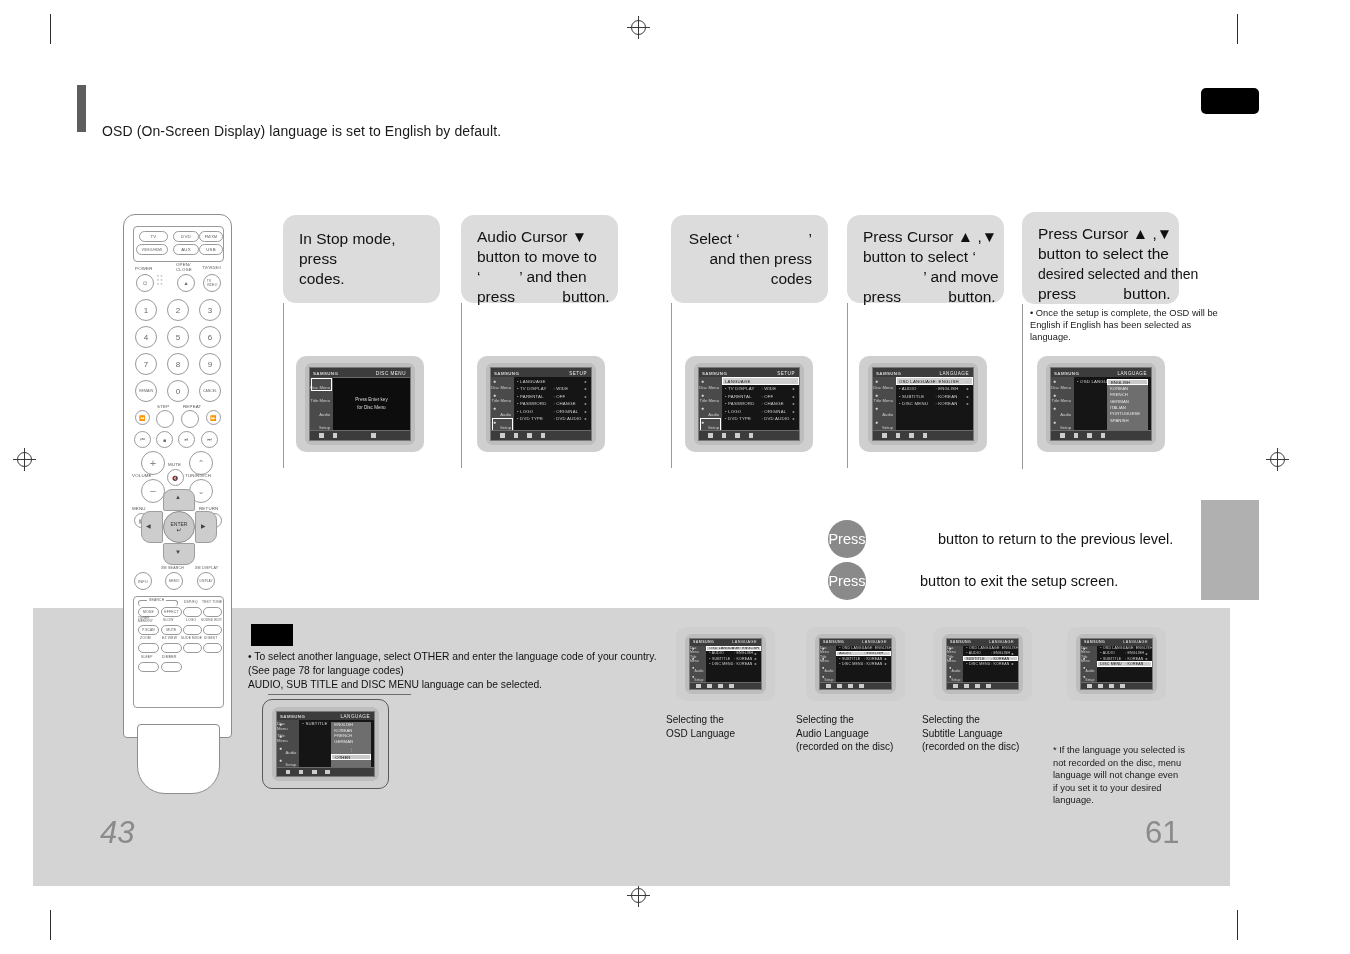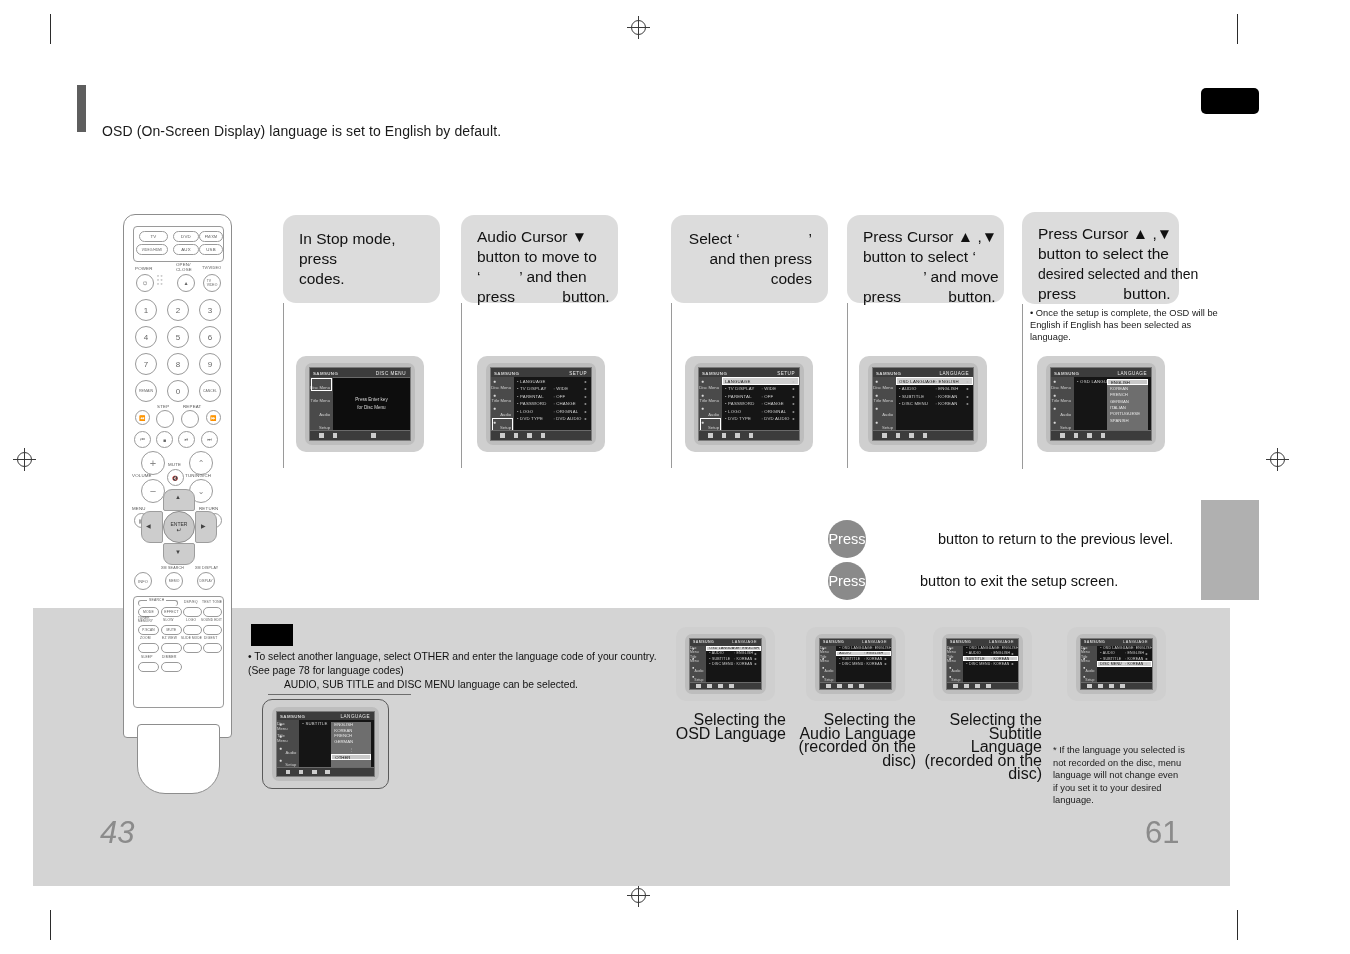--- a/index.html
+++ b/index.html
@@ -62,21 +62,21 @@
            border-top:1px solid #6a6a6a;display:flex;align-items:center;}
   .osd-bot i{display:block;width:4.5px;height:4.5px;background:#cdcdcd;margin-left:9%;}
   .osd-center{position:absolute;left:23%;top:13%;right:0;bottom:12%;display:flex;
               flex-direction:column;align-items:center;justify-content:center;}
   .osd-center div{font-size:4.6px;color:#dcdcdc;line-height:8px;}
   .dropdown{position:absolute;background:#6e6e6e;}
   .dd-item{height:12.5%;display:flex;align-items:center;padding-left:3px;
            font-size:4.3px;color:#e6e6e6;box-sizing:border-box;}
   .dd-sel{background:#c9c9c9;color:#111;border:1.2px solid #fff;box-sizing:border-box;}
 
-  .caption{position:absolute;text-align:right;font-size:16px;line-height:13.5px;color:#141414;}
+  .caption{position:absolute;text-align:left;font-size:10px;line-height:13.5px;color:#141414;}
 
   
   .presscircle{position:absolute;width:38px;height:38px;border-radius:50%;background:#8a8a8a;
                display:flex;align-items:center;justify-content:center;font-size:14.5px;color:#fff;}
   .presstext{position:absolute;font-size:14.5px;color:#111;}
 
   
   .blackbox{position:absolute;background:#000;border:1px solid #000;}
   .bullet{position:absolute;font-size:10.3px;line-height:14px;color:#111;}
   .underline{position:absolute;height:1px;background:#6d6d6d;}
@@ -556,21 +556,21 @@
 </div>
 <div class="presstext" style="left:938px;top:531px;">button to return to the previous level.</div>
 <div class="presscircle" style="left:828px;top:562px;">
   <span>Press</span>
 </div>
 <div class="presstext" style="left:920px;top:573px;">button to exit the setup screen.</div>
 
 <div class="blackbox" style="left:251px;top:624px;width:40px;height:20px;"></div>
 <div class="bullet" style="left:248px;top:650px;">• To select another language, select OTHER and enter the language code of your country.</div>
 <div class="bullet" style="left:248px;top:664px;">  (See page 78 for language codes)</div>
-<div class="bullet" style="left:248px;top:678px;margin-left:36px;">  AUDIO, SUB TITLE and DISC MENU language can be selected.</div>
+<div class="bullet" style="left:248px;top:678px;">  AUDIO, SUB TITLE and DISC MENU language can be selected.</div>
 <div class="underline" style="left:268px;top:694px;width:143px;"></div>
 
 <div class="tv" style="left:262px;top:699px;width:127px;height:90px;border:1px solid #5a5a5a;">
     <div class="bezel">
       <div class="scr">
         <div class="osd-top">
           <span class="osd-logo" style="font-size:4.4px;">SAMSUNG</span>
           <span class="osd-title" style="font-size:4.6px;">LANGUAGE</span>
         </div>
         <div class="osd-side">

